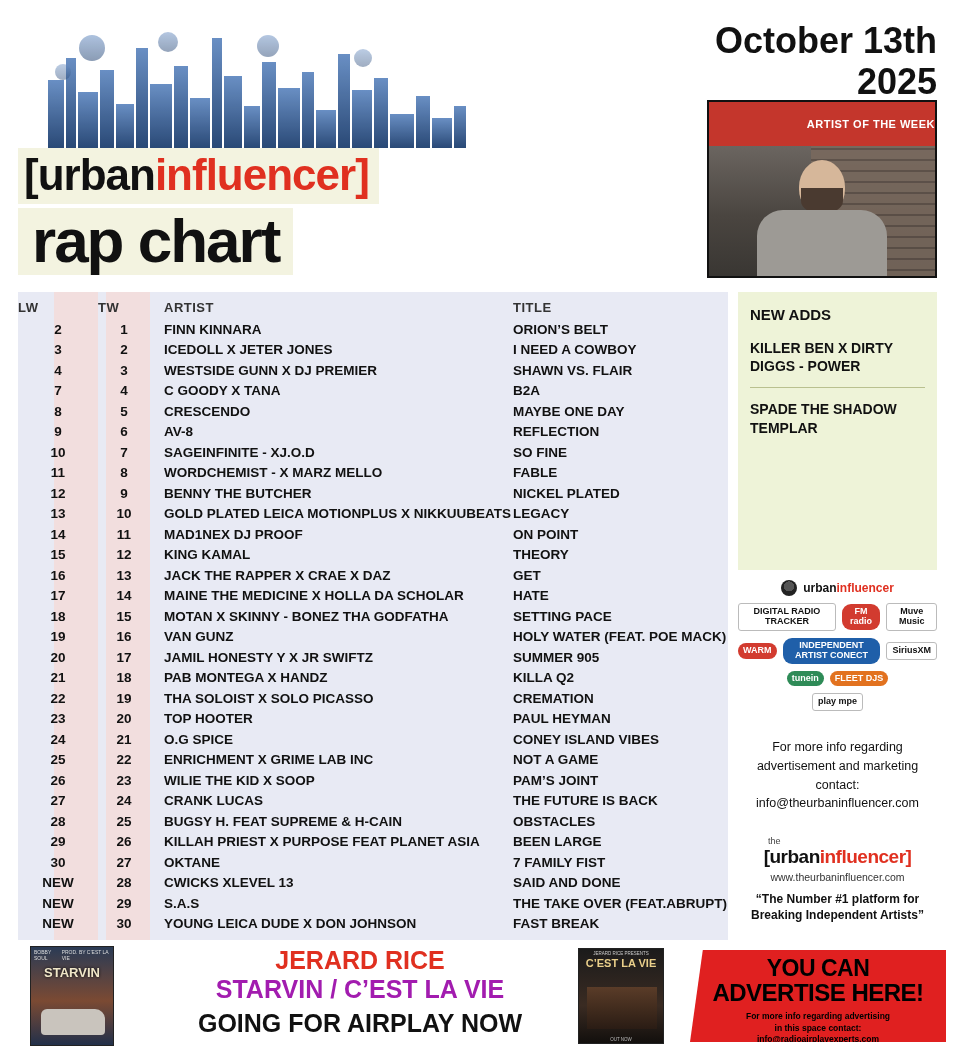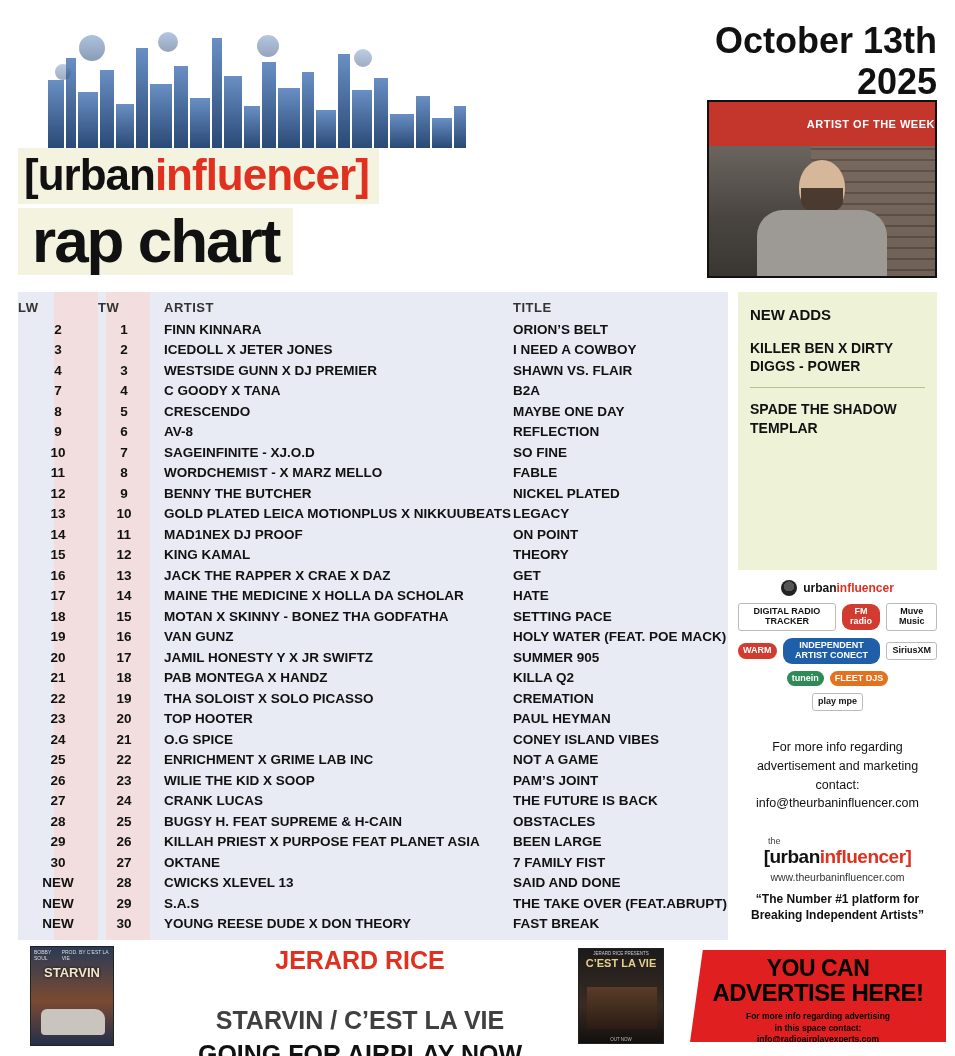--- a/index.html
+++ b/index.html
@@ -173,21 +173,21 @@
   }
   #album-left .alb-car {
     position:absolute; left:10px; bottom:10px; width:64px; height:26px;
     background:#c9c4bd; border-radius:6px 10px 4px 4px;
   }
 
   #center-text {
     position:absolute; left:160px; top:6px; width:400px; text-align:center;
   }
   #center-text .l1 { font-size:25px; font-weight:bold; color:#e03020; line-height:1.15; }
-  #center-text .l2 { font-size:25px; font-weight:bold; color:#404040; line-height:1.15;margin-top:31px; }
+  #center-text .l2 { font-size:25px; font-weight:bold; color:#a21caf; line-height:1.15; }
   #center-text .l3 { font-size:25px; font-weight:bold; color:#111; line-height:1.2; margin-top:4px; }
 
   #album-right {
     position:absolute; left:578px; top:8px; width:86px; height:96px;
     background:linear-gradient(180deg,#1b1b1b 0%,#3a2b22 60%,#120f0d 100%);
     border:1px solid #222; overflow:hidden;
   }
   #album-right .ar-top { font-size:4.5px; color:#ccc; text-align:center; padding-top:2px; }
   #album-right .ar-title {
     text-align:center; font-size:11px; font-weight:bold; color:#e9cf8a; margin-top:1px;
@@ -464,21 +464,21 @@
         </tr>
         <tr>
           <td class="c-lw">NEW</td>
           <td class="c-tw">29</td>
           <td class="c-ar">S.A.S</td>
           <td class="c-ti">THE TAKE OVER (FEAT.ABRUPT)</td>
         </tr>
         <tr>
           <td class="c-lw">NEW</td>
           <td class="c-tw">30</td>
-          <td class="c-ar">YOUNG REESE DUDE X DON THEORY</td>
+          <td class="c-ar">YOUNG LEICA DUDE X DON JOHNSON</td>
           <td class="c-ti">FAST BREAK</td>
         </tr>
       </tbody>
   </table>
 </div>
 
 <div id="new-adds">
   <h3>NEW ADDS</h3>
   <div class="add-item">KILLER BEN X DIRTY DIGGS - POWER</div>
   <hr class="add-sep">

